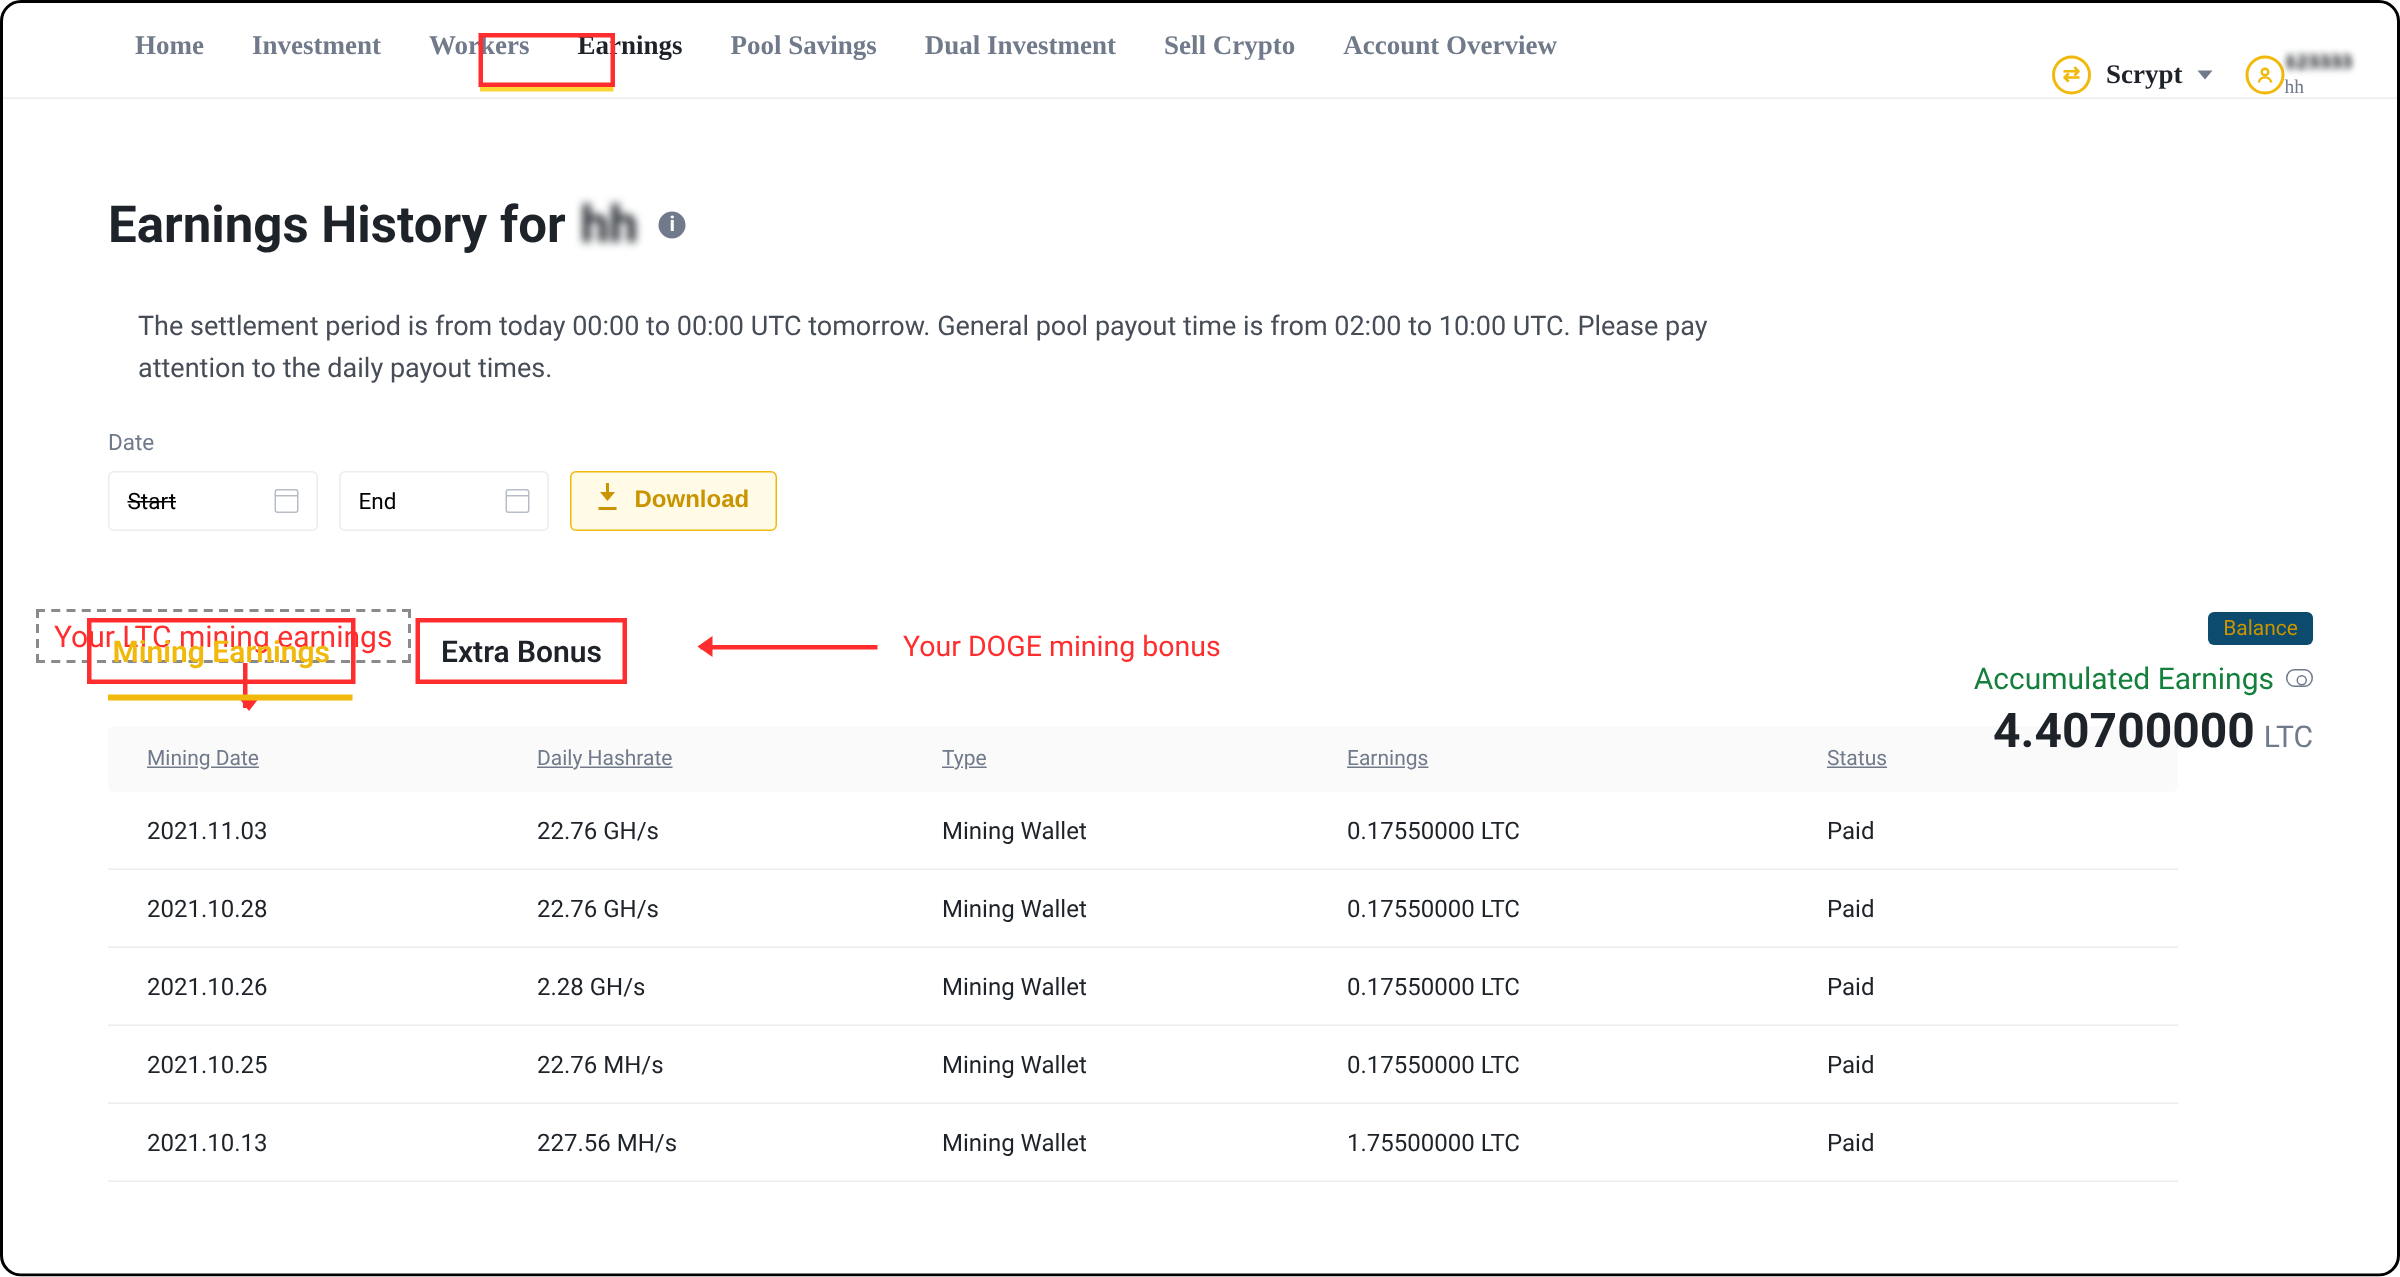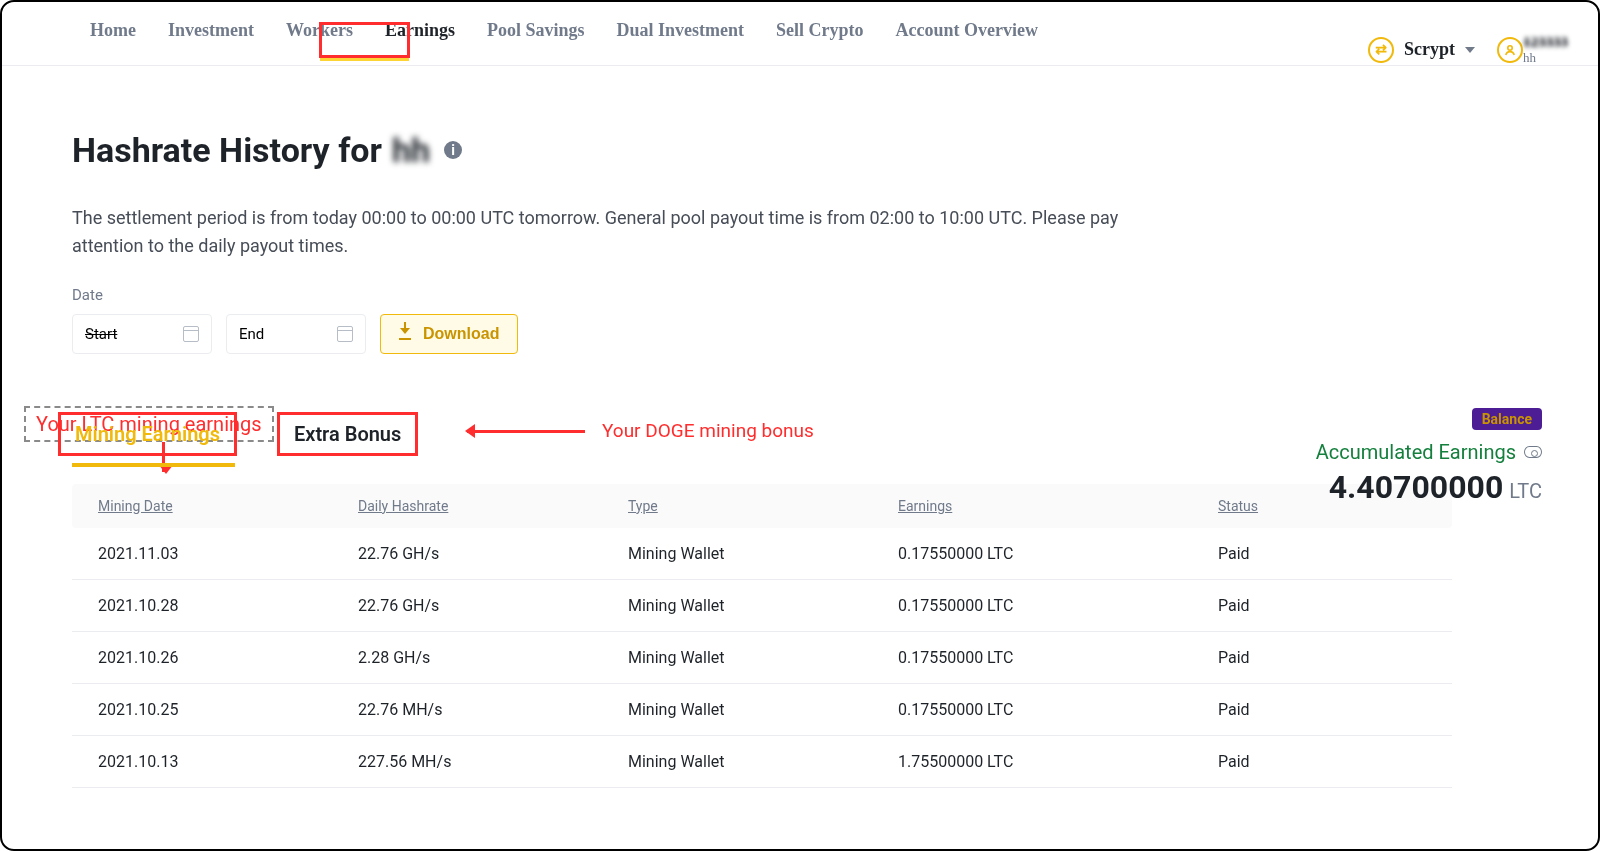--- a/index.html
+++ b/index.html
@@ -24,21 +24,21 @@
 .user-text .u-blur { font-size: 15px; font-weight: 600; color: #1e2329; filter: blur(2px); text-decoration: line-through; }
 .user-text .u-sub { font-size: 13px; color: #707a8a; }
 
 
 .content { padding: 64px 0 0 70px; position: relative; }
 .title-row { display: flex; align-items: center; gap: 10px; }
 .title { font-size: 34px; font-weight: 700; color: #1e2329; }
 .title-blur { font-size: 34px; font-weight: 700; color: #1e2329; filter: blur(3px); }
 .info-dot { width: 18px; height: 18px; border-radius: 50%; background: #707a8a; color: #fff; font-size: 14px; font-weight: 700; display: inline-flex; align-items: center; justify-content: center; margin-left: 4px; }
 
-.desc { margin-top: 34px; font-size: 18px; color: #474d57; line-height: 1.55; max-width: 1100px; }
+.desc { margin-top: 34px; font-size: 18px; color: #474d57; line-height: 1.55; max-width: 1100px; margin-left: 20px; }
 .date-label { margin-top: 26px; font-size: 15px; color: #707a8a; }
 
 .filter-row { margin-top: 10px; display: flex; align-items: center; gap: 14px; }
 .date-input { width: 140px; height: 40px; border: 1px solid #eaecef; border-radius: 4px; display: flex; align-items: center; justify-content: space-between; padding: 0 12px; font-size: 15px; color: #000000; }
 .date-input .cal-icon { width: 16px; height: 16px; border: 1.5px solid #b7bdc6; border-radius: 2px; position: relative; }
 .date-input .cal-icon::before { content: ""; position: absolute; top: 3px; left: 0; right: 0; height: 1.5px; background: #b7bdc6; }
 .date-input .strike { text-decoration: line-through; }
 .download-btn { height: 40px; padding: 0 18px; border: 1px solid #f0b90b; background: #fffbe6; border-radius: 4px; color: #c99400; font-size: 16px; font-weight: 600; display: inline-flex; align-items: center; gap: 12px; }
 .dl-icon { width: 12px; height: 12px; border-bottom: 2px solid #c99400; position: relative; }
 .dl-icon::before { content: ""; position: absolute; left: 5px; top: -6px; width: 2px; height: 10px; background: #c99400; }
@@ -55,21 +55,21 @@
 .tab-me { font-size: 20px; font-weight: 600; color: #f0b90b; }
 .tab-eb { font-size: 20px; font-weight: 600; color: #1e2329; }
 .tab-me-under { position: absolute; left: 0; bottom: -11px; width: 163px; height: 4px; background: #f0b90b; }
 
 .annot-doge-arrow { position: absolute; left: 395px; top: 18px; width: 118px; height: 3px; background: #ff2d2d; }
 .annot-doge-arrow::before { content: ""; position: absolute; left: -2px; top: -6px; width: 0; height: 0; border-top: 7px solid transparent; border-bottom: 7px solid transparent; border-right: 10px solid #ff2d2d; }
 .annot-doge-text { position: absolute; left: 530px; top: 7px; font-size: 19px; color: #ff2d2d; }
 
 
 .right-panel { position: absolute; right: 56px; top: 342px; text-align: right; }
-.balance-pill { display: inline-block; background: #4c1d95; color: #c99400; font-size: 14px; font-weight: 700; padding: 3px 10px; border-radius: 4px; }
+.balance-pill { display: inline-block; background: #0c4a6e; color: #c99400; font-size: 14px; font-weight: 400; padding: 3px 10px; border-radius: 4px; }
 .acc-label-row { margin-top: 10px; display: flex; align-items: center; justify-content: flex-end; gap: 8px; }
 .acc-label { font-size: 20px; color: #15803d; }
 .eye-icon { width: 18px; height: 12px; border: 1.5px solid #707a8a; border-radius: 60% / 100%; position: relative; }
 .eye-icon::after { content: ""; position: absolute; left: 6px; top: 3px; width: 5px; height: 5px; border: 1.5px solid #707a8a; border-radius: 50%; }
 .acc-value-row { margin-top: 4px; display: flex; align-items: baseline; justify-content: flex-end; gap: 6px; }
 .acc-value { font-size: 32px; font-weight: 700; color: #1e2329; }
 .acc-unit { font-size: 20px; color: #707a8a; }
 
 
 .table { margin-top: 28px; width: 1380px; }
@@ -111,21 +111,21 @@
         <span class="user-text">
           <span class="u-blur">123333</span>
           <span class="u-sub">hh</span>
         </span>
       </div>
     </div>
   </div>
 
   <div class="content">
     <div class="title-row">
-      <span class="title">Hashrate History for</span>
+      <span class="title">Earnings History for</span>
       <span class="title-blur">hh</span>
       <span class="info-dot">i</span>
     </div>
 
     <div class="desc">The settlement period is from today 00:00 to 00:00 UTC tomorrow. General pool payout time is from 02:00 to 10:00 UTC. Please pay attention to the daily payout times.</div>
 
     <div class="date-label">Date</div>
 
     <div class="filter-row">
       <div class="date-input">

